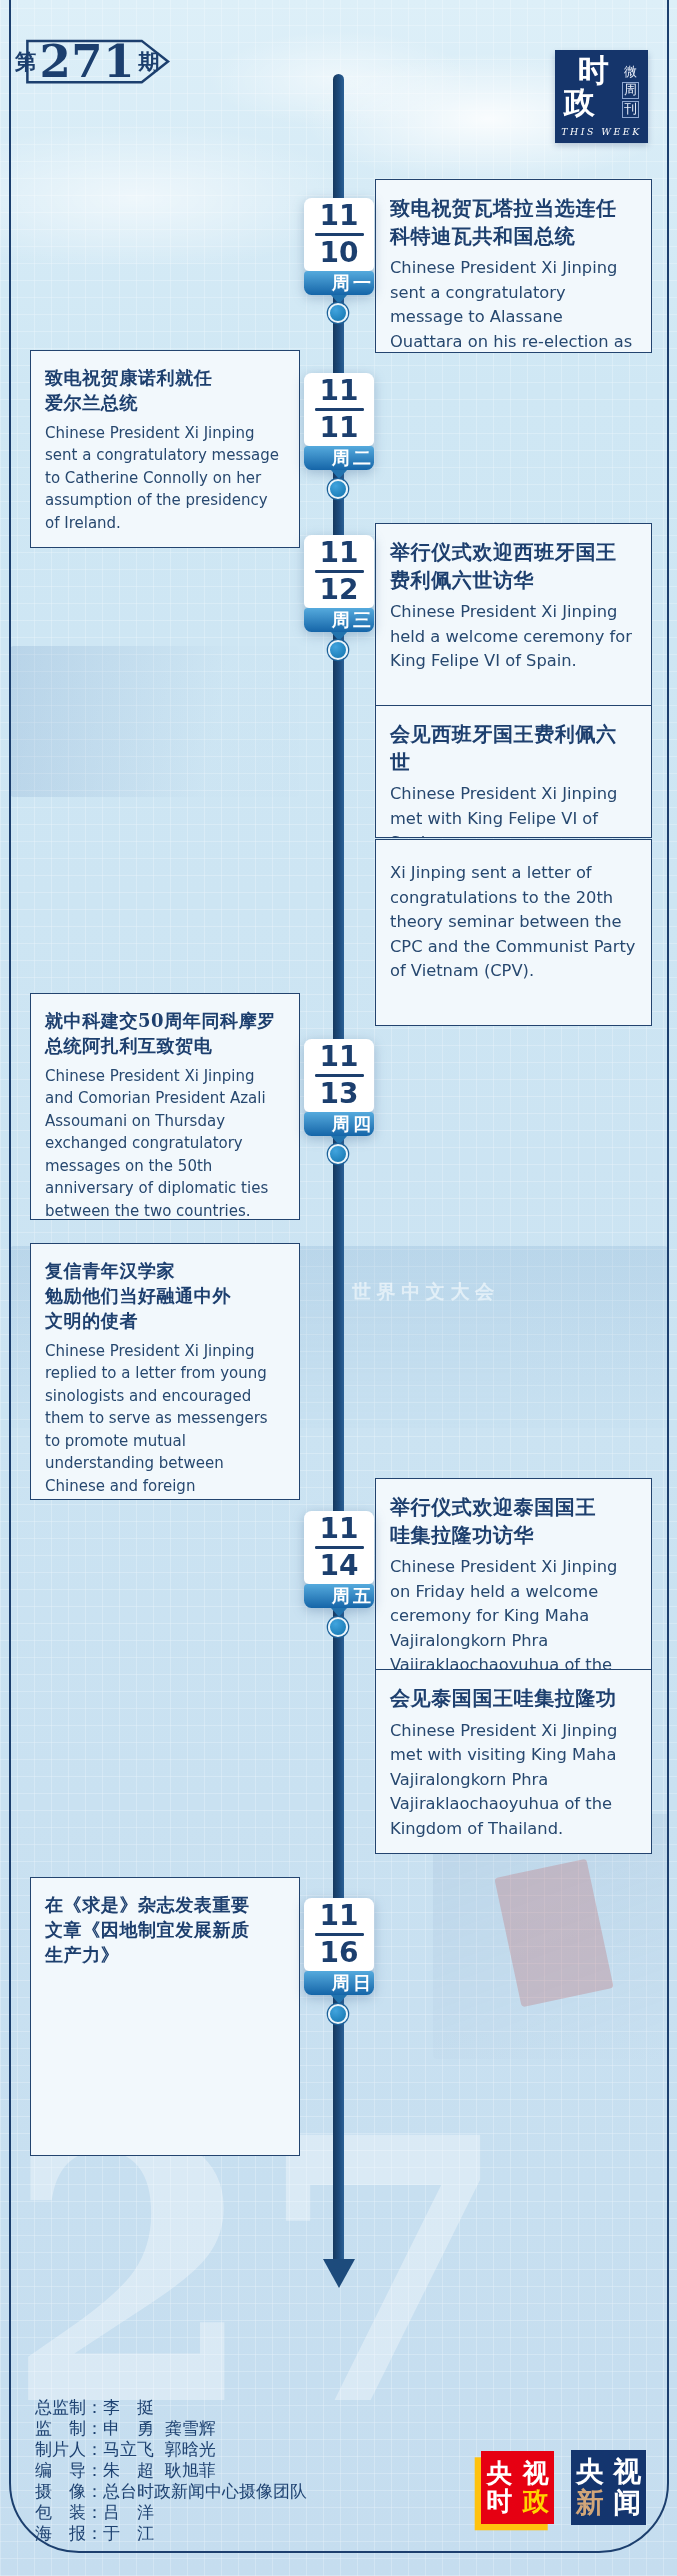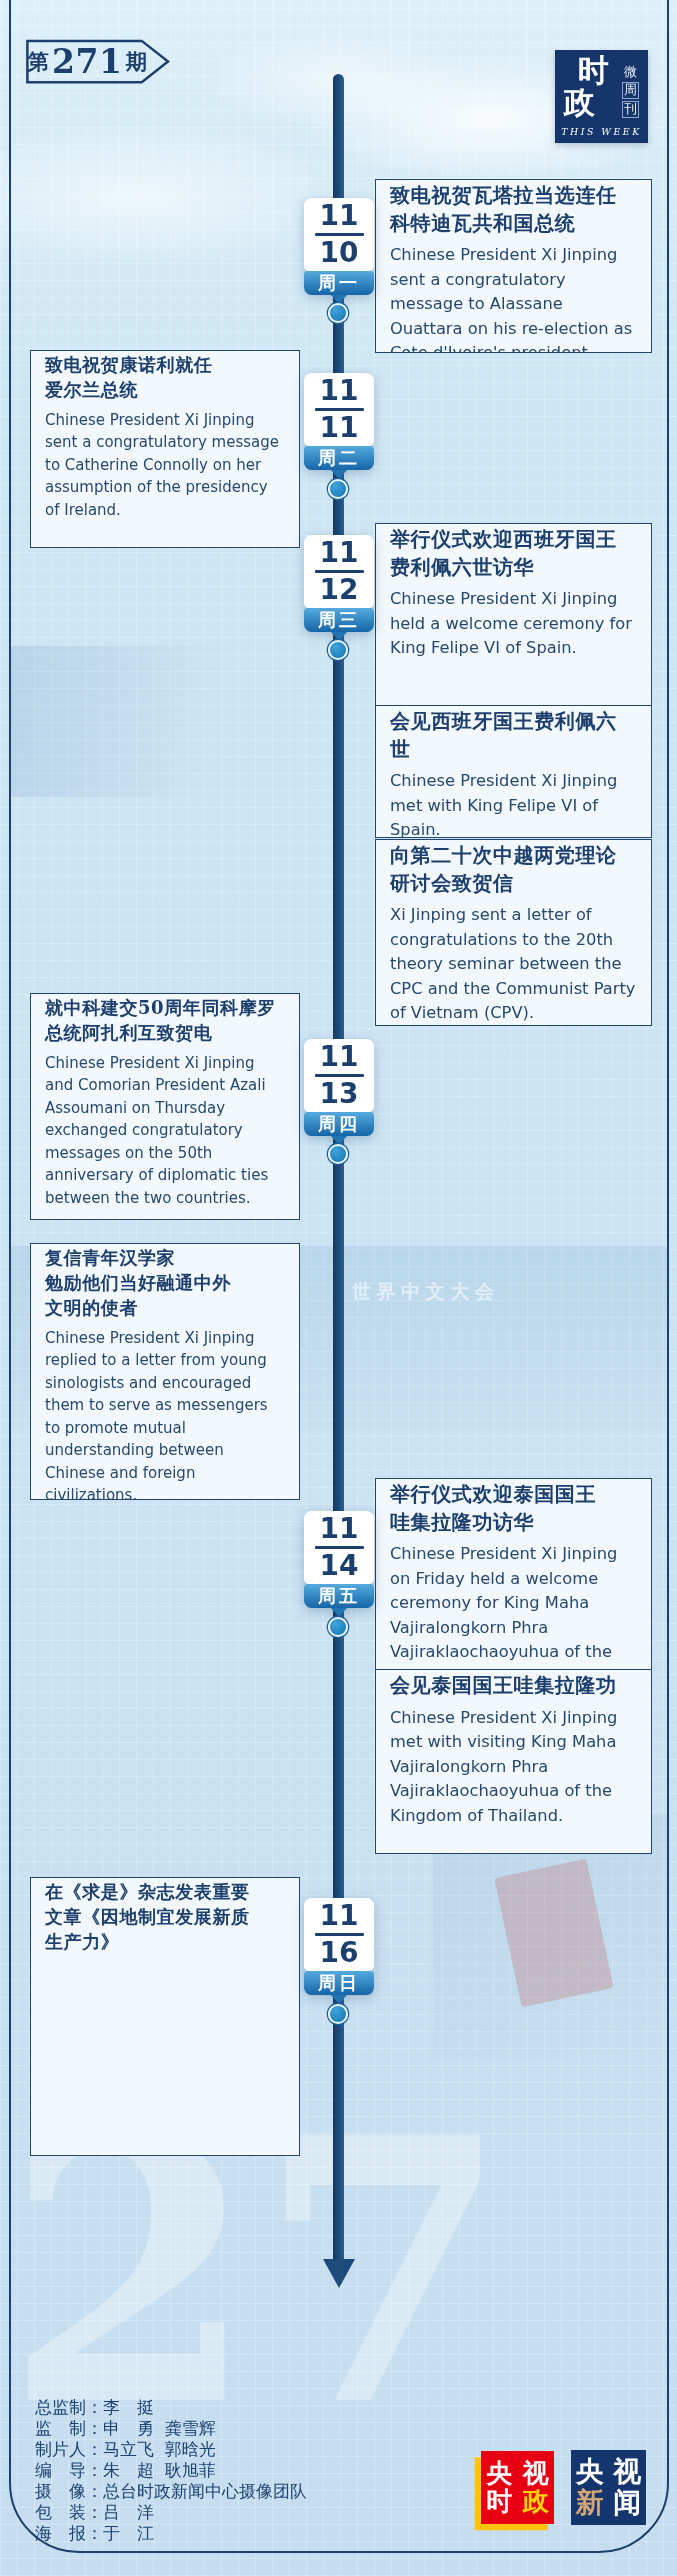--- a/index.html
+++ b/index.html
@@ -30,21 +30,21 @@
     letter-spacing:5.6px;font-weight:600;}
   .big-num{position:absolute;left:3.8px;top:2090px;z-index:0;font-size:364px;line-height:1;font-weight:800;
     color:rgba(255,255,255,.34);font-family:"DejaVu Serif","Liberation Serif",serif;pointer-events:none;}
 
   
   .issue{position:absolute;left:25px;top:39px;width:146px;height:45px;z-index:5;}
   .issue svg{position:absolute;left:0;top:0;}
   .issue-text{position:absolute;left:8.8px;top:0;width:107px;height:44px;display:flex;align-items:center;
     justify-content:center;gap:3.1px;color:#1c3f6e;font-family:"DejaVu Serif","Liberation Serif",serif;}
   .issue-pre,.issue-suf{font-size:21.3px;font-weight:700;}
-  .issue-num{font-size:33px;font-weight:700;letter-spacing:0.6px;}
+  .issue-num{font-size:45px;font-weight:700;letter-spacing:0.6px;}
 
   
   .brand{position:absolute;left:555px;top:50px;width:93px;height:93px;background:#15356b;z-index:5;
     box-shadow:0 2.5px 6.3px rgba(20,50,100,.25);}
   .brand-cn{position:absolute;left:8.8px;top:5px;width:50px;color:#fff;
     font-family:"DejaVu Serif","Liberation Serif",serif;font-weight:700;}
   .brand-cn .c1{display:block;font-size:31px;line-height:1.02;margin-left:14px;}
   .brand-cn .c2{display:block;font-size:31px;line-height:1.02;}
   .brand-sub{position:absolute;right:8.8px;top:15px;display:flex;flex-direction:column;gap:1.9px;align-items:center;}
   .brand-sub span{color:#e8eef9;font-size:13px;line-height:1.15;}
@@ -60,27 +60,27 @@
   .dot{position:absolute;left:328px;width:16.3px;height:16.3px;border-radius:50%;z-index:3;
     background:radial-gradient(circle at 35% 30%,#41a4de,#1273ad);
     border:2.5px solid #eaf5fb;box-shadow:0 0 0 1.3px #1c6199;}
 
   
   .badge{position:absolute;left:304px;width:70px;z-index:3;filter:drop-shadow(0 3.8px 5.6px rgba(30,70,120,.28));}
   .db-white{background:#fff;border-radius:7.5px 7.5px 5px 5px;padding:4.4px 0 3.8px;text-align:center;}
   .db-num{font-size:28px;font-weight:700;color:#1c3f6e;line-height:1.0;}
   .db-line{height:2.5px;width:49px;background:#1c3f6e;margin:3.1px auto;border-radius:1.3px;}
   .db-ribbon{height:24px;background:linear-gradient(180deg,#55aadd,#1565a8);border-radius:3.8px 3.8px 7.5px 7.5px;
-    color:#fff;font-size:18px;font-weight:700;text-align:center;line-height:24px;letter-spacing:3.1px;}
+    color:#fff;font-size:18px;font-weight:700;text-align:right;line-height:24px;letter-spacing:3.1px;}
   .db-pointer{width:0;height:0;border-left:8.2px solid transparent;border-right:8.2px solid transparent;
     border-top:9.4px solid #2273ae;margin:0 auto;}
 
   
   .card{position:absolute;background:#f2f8fc;border:1.3px solid #23446f;box-sizing:border-box;
-    padding:2px 14px 0;overflow:hidden;z-index:2;}
+    padding:15px 14px 0;overflow:hidden;z-index:2;}
   .card.left{left:30px;width:270px;}
   .card.right{left:375px;width:277px;}
   .card-title{font-family:"DejaVu Serif","Liberation Serif",serif;font-weight:700;color:#1d3f6e;
     line-height:1.38;letter-spacing:0.6px;white-space:pre-line;}
   .card.left .card-title{font-size:18px;}
   .card.right .card-title{font-size:20px;}
   .card-body{margin-top:6.3px;color:#27486f;line-height:1.5;}
   .card.left .card-body{font-size:15px;}
   .card.right .card-body{font-size:16.3px;}
 
@@ -228,22 +228,20 @@
 费利佩六世访华</div>
     <div class="card-body">Chinese President Xi Jinping held a welcome ceremony for King Felipe VI of Spain.</div>
   </div>
 
   <div class="card right" style="top:705px;height:133px">
     <div class="card-title">会见西班牙国王费利佩六世</div>
     <div class="card-body">Chinese President Xi Jinping met with King Felipe VI of Spain.</div>
   </div>
 
   <div class="card right" style="top:839px;height:187px">
-    <div class="card-title">向第二十次中越两党理论
-研讨会致贺信</div>
     <div class="card-body">Xi Jinping sent a letter of congratulations to the 20th theory seminar between the CPC and the Communist Party of Vietnam (CPV).</div>
   </div>
 
   <div class="card left" style="top:993px;height:227px">
     <div class="card-title">就中科建交50周年同科摩罗
 总统阿扎利互致贺电</div>
     <div class="card-body">Chinese President Xi Jinping and Comorian President Azali Assoumani on Thursday exchanged congratulatory messages on the 50th anniversary of diplomatic ties between the two countries.</div>
   </div>
 
   <div class="card left" style="top:1243px;height:257px">

